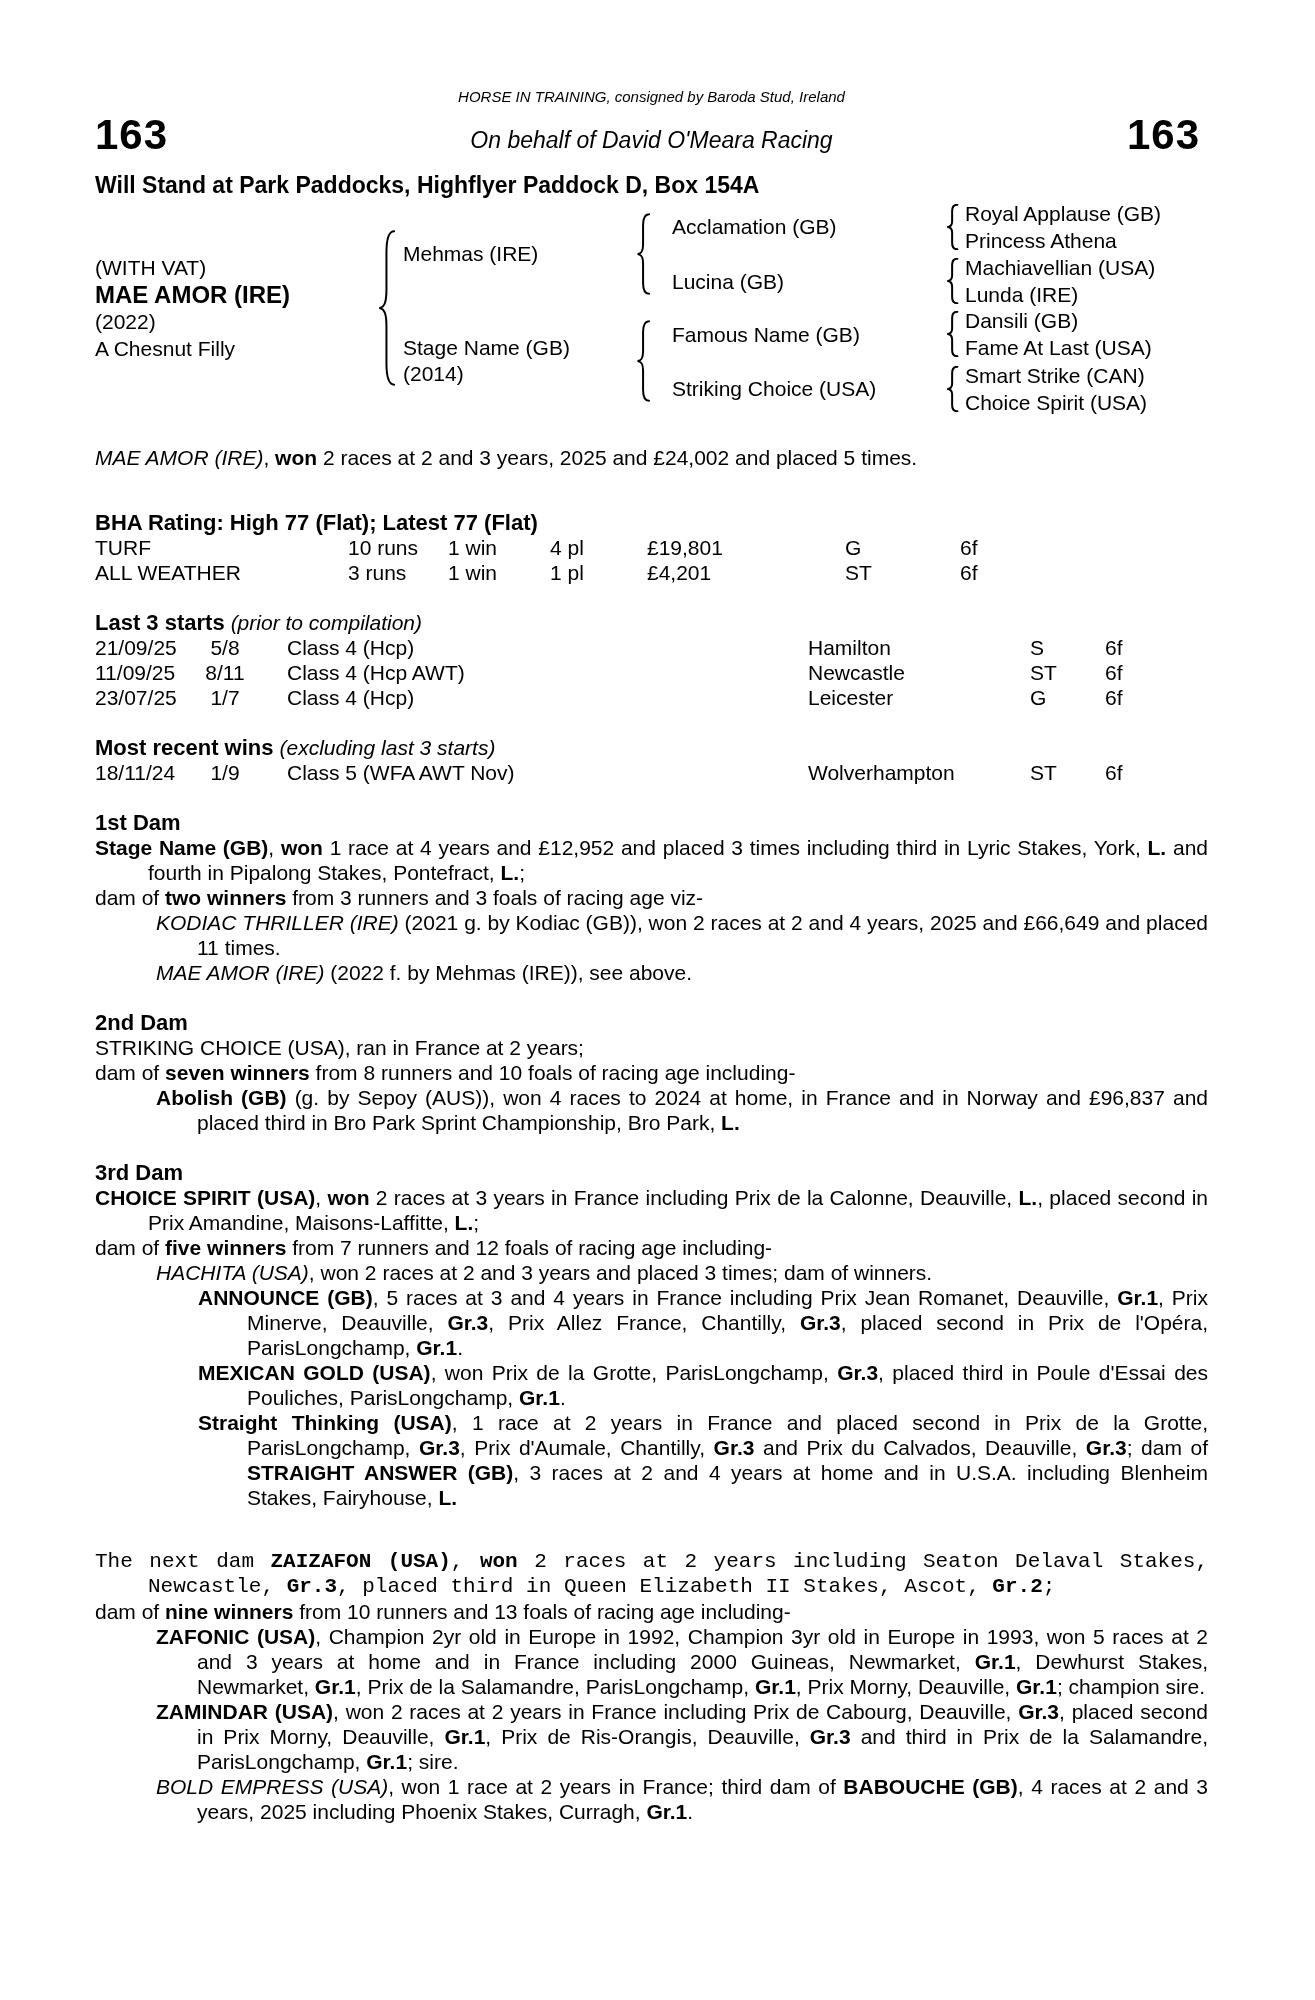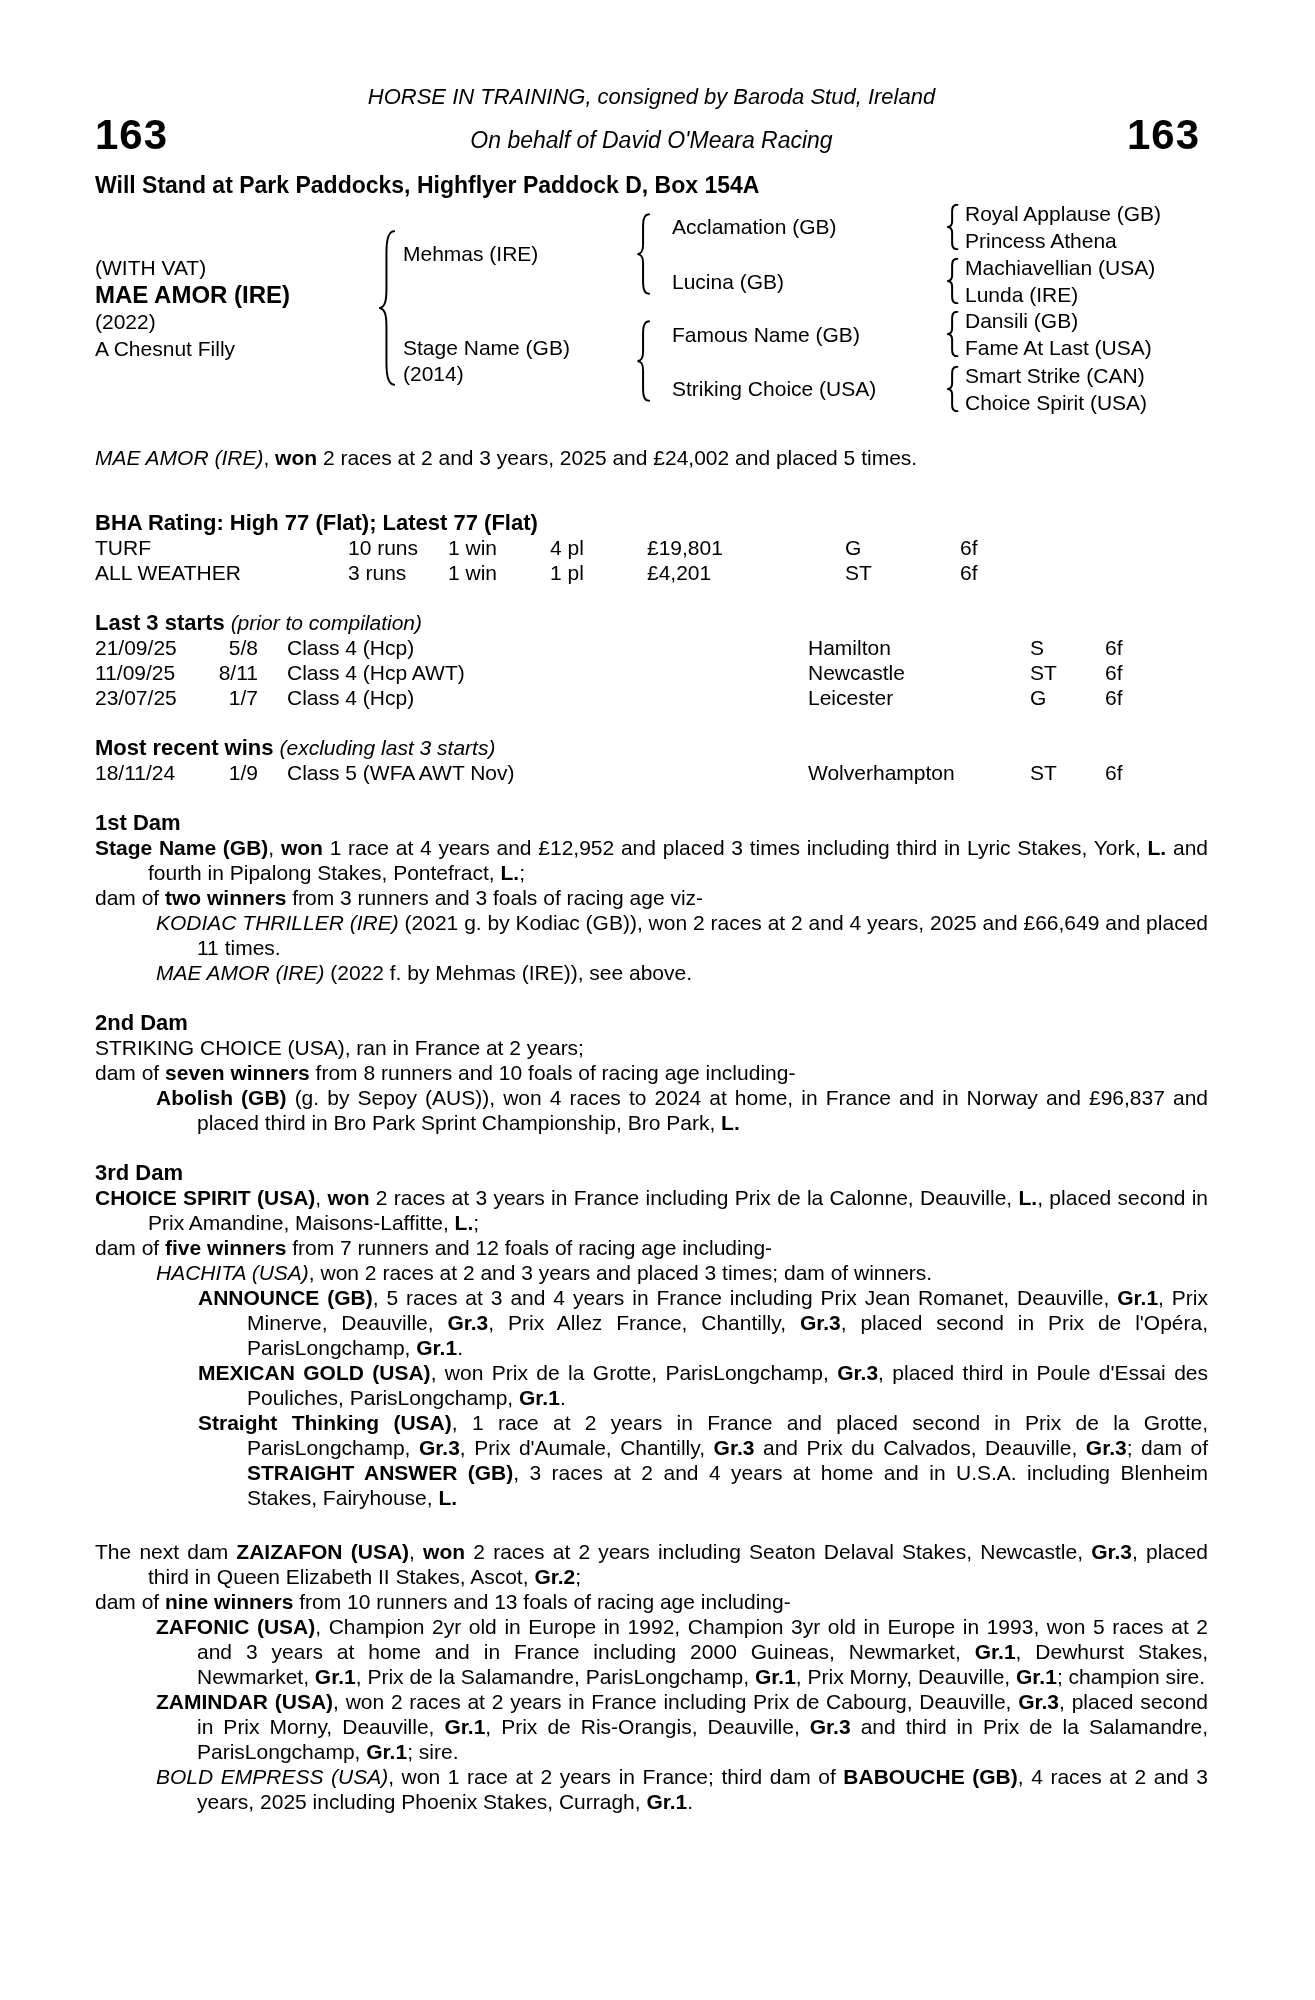--- a/index.html
+++ b/index.html
@@ -9,21 +9,21 @@
     color:#000;
     font-family:"Liberation Sans", sans-serif;
     font-size:21px; line-height:25px;
     padding:84px 107px 0 95px;
     position:relative;
   }
   .b { font-weight:bold; }
   .i { font-style:italic; }
 
   
-  .title1 { text-align:center; font-style:italic; font-size:22px; line-height:26px; }
+  .title1 { text-align:center; font-style:italic; font-size:15px; line-height:26px; }
   .hrow2 { position:relative; height:46px; margin-top:2px; }
   .lot { position:absolute; bottom:0; font-weight:bold; font-size:42px; line-height:46px; letter-spacing:1px; }
   .lot-left { left:0; }
   .lot-right { right:8px; }
   .title2 { position:absolute; left:0; right:0; bottom:5px; text-align:center; font-style:italic; font-size:23px; line-height:26px; }
   .stand { margin-top:14px; font-size:23px; line-height:26px; font-weight:bold; }
 
   
   .ped { margin-top:2px; height:215px; display:flex; align-items:stretch; }
   .ped .subject { width:275px; display:flex; flex-direction:column; justify-content:center; }
@@ -51,29 +51,29 @@
   .summary { margin-top:30px; }
   .sec-head { margin-top:25px; font-weight:bold; font-size:22px; }
   .head-italic { font-weight:normal; font-style:italic; margin-left:6px; font-size:21px; }
 
   
   .bha-row { display:grid; grid-template-columns:253px 100px 102px 97px 167px 31px 115px auto; line-height:25px; }
   .bha-row .ra { text-align:left; }
 
   
   .start-row { display:grid; grid-template-columns:97px 66px 29px 521px 222px 75px auto; line-height:25px; }
-  .start-row .ra { text-align:right; }
+  .start-row .ra { text-align:center; }
 
   
   .para { text-align:justify; }
   .p0 { padding-left:53px; text-indent:-53px; }
   .pflat { padding-left:0; text-indent:0; }
   .p1 { margin-left:61px; padding-left:41px; text-indent:-41px; }
   .p2 { margin-left:103px; padding-left:49px; text-indent:-49px; }
-  .gap25 { margin-top:29px; }
+  .gap25 { margin-top:39px;font-family:Liberation Mono, monospace; }
 </style>
 </head>
 <body>
 
 <div>
   <div class="title1">HORSE IN TRAINING, consigned by Baroda Stud, Ireland</div>
   <div class="hrow2">
     <div class="lot lot-left">163</div>
     <div class="title2">On behalf of David O'Meara Racing</div>
     <div class="lot lot-right">163</div>

